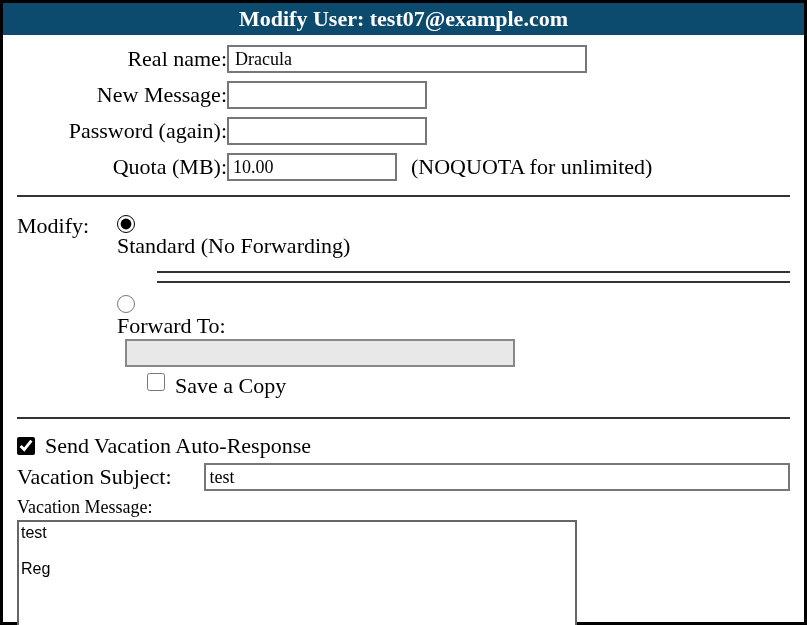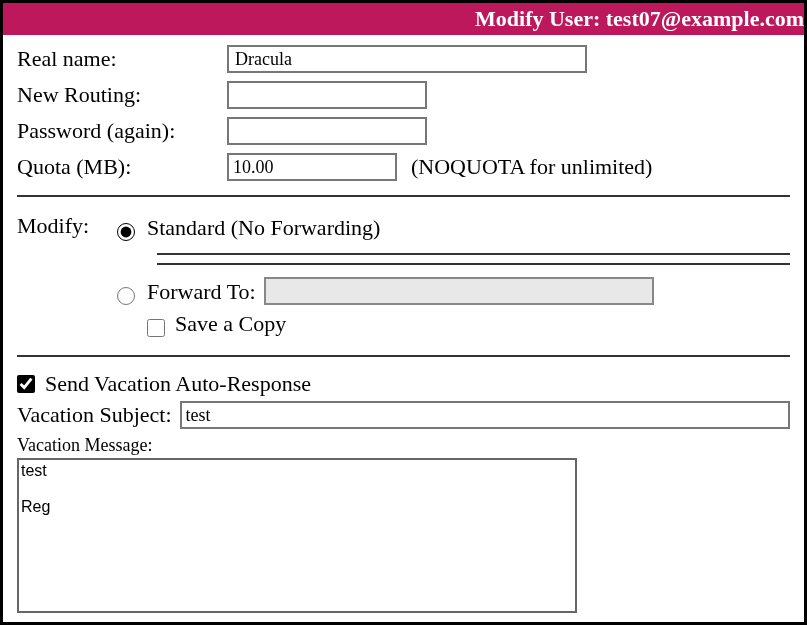--- a/index.html
+++ b/index.html
@@ -1,58 +1,58 @@
 <!DOCTYPE html>
 <html><head>
 <meta charset="utf-8">
 <style>
 * { box-sizing: border-box; margin: 0; padding: 0; }
 body { font-family: Georgia, "Times New Roman", serif; font-size: 20px; background: #fff; width: 807px; height: 625px; overflow: hidden; }
 .window { border: 3px solid #000; width: 807px; height: 625px; }
-.titlebar { background: #be185d; color: #fff; text-align: right; font-weight: bold; font-size: 22px; padding: 3px 0; }
+.titlebar { background: #0c4a6e; color: #fff; text-align: center; font-weight: bold; font-size: 22px; padding: 3px 0; }
 .content { padding: 10px 14px; }
 .form-row { display: flex; align-items: center; margin-bottom: 8px; }
-.form-label { width: 210px; padding-right: 8px; font-size: 22px; }
+.form-label { width: 210px; text-align: right; font-size: 22px; }
 .text-input { border: 2px solid #777; height: 28px; font-size: 18px; padding: 0 4px; font-family: Georgia, serif; }
 .real-name-input { width: 360px; padding-left: 6px; }
 .pw-input { width: 200px; }
 .quota-input { width: 170px; }
 .quota-hint { margin-left: 14px; font-size: 22px; }
 hr { border: none; border-top: 2px solid #333; margin: 14px 0; }
 .routing { display: flex; align-items: flex-start; }
 .routing-label { width: 100px; font-size: 22px; padding-top: 2px; }
 .routing-options { flex: 1; }
-.routing-row { display: flex; align-items: flex-end; font-size: 22px; padding: 4px 0; }
+.routing-row { display: flex; align-items: flex-start; font-size: 22px; padding: 4px 0; flex-direction: column; }
 .routing-row input[type=radio] { width: 18px; height: 18px; margin-right: 12px; accent-color: #000; }
 .routing-sep { border: none; border-top: 2px solid #333; margin: 8px 0 8px 40px; }
 .forward-input { width: 390px; height: 28px; border: 2px solid #888; background: #e8e8e8; margin-left: 8px; }
-.save-copy-row { display: flex; align-items: flex-end; font-size: 22px; padding: 2px 0 4px 30px; }
+.save-copy-row { display: flex; align-items: flex-start; font-size: 22px; padding: 2px 0 4px 30px; }
 .save-copy-row input[type=checkbox] { width: 18px; height: 18px; margin-right: 10px; }
 .vacation-check-row { display: flex; align-items: center; font-size: 22px; margin-bottom: 4px; }
 .vacation-check-row input[type=checkbox] { width: 18px; height: 18px; margin-right: 10px; accent-color: #000; }
-.vac-subject-row { display: flex; align-items: center; font-size: 22px; margin-bottom: 6px; }
+.vac-subject-row { display: flex; align-items: center; font-size: 22px; margin-bottom: 6px; gap: 24px; }
 .vac-subject-row label { margin-right: 8px; }
 .vac-subject-input { flex: 1; border: 2px solid #777; height: 28px; font-size: 18px; padding: 0 4px; font-family: Georgia, serif; }
 .vac-msg-label { font-size: 18px; margin-bottom: 2px; }
 .vac-msg-textarea { width: 560px; height: 155px; border: 2px solid #666; font-size: 16px; font-family: Arial, sans-serif; padding: 2px; resize: none; }
 </style>
 </head>
 <body>
 
 <div class="window">
   <div class="titlebar">Modify User: test07@example.com</div>
   <div class="content">
 
     <div class="form-row">
       <div class="form-label">Real name:</div>
       <input type="text" class="text-input real-name-input" value="Dracula" style="">
     </div>
 
     <div class="form-row">
-      <div class="form-label">New Routing:</div>
+      <div class="form-label">New Message:</div>
       <input type="password" class="text-input pw-input" value="" style="">
     </div>
 
     <div class="form-row">
       <div class="form-label">Password (again):</div>
       <input type="password" class="text-input pw-input" value="" style="">
     </div>
 
     <div class="form-row">
       <div class="form-label">Quota (MB):</div>

